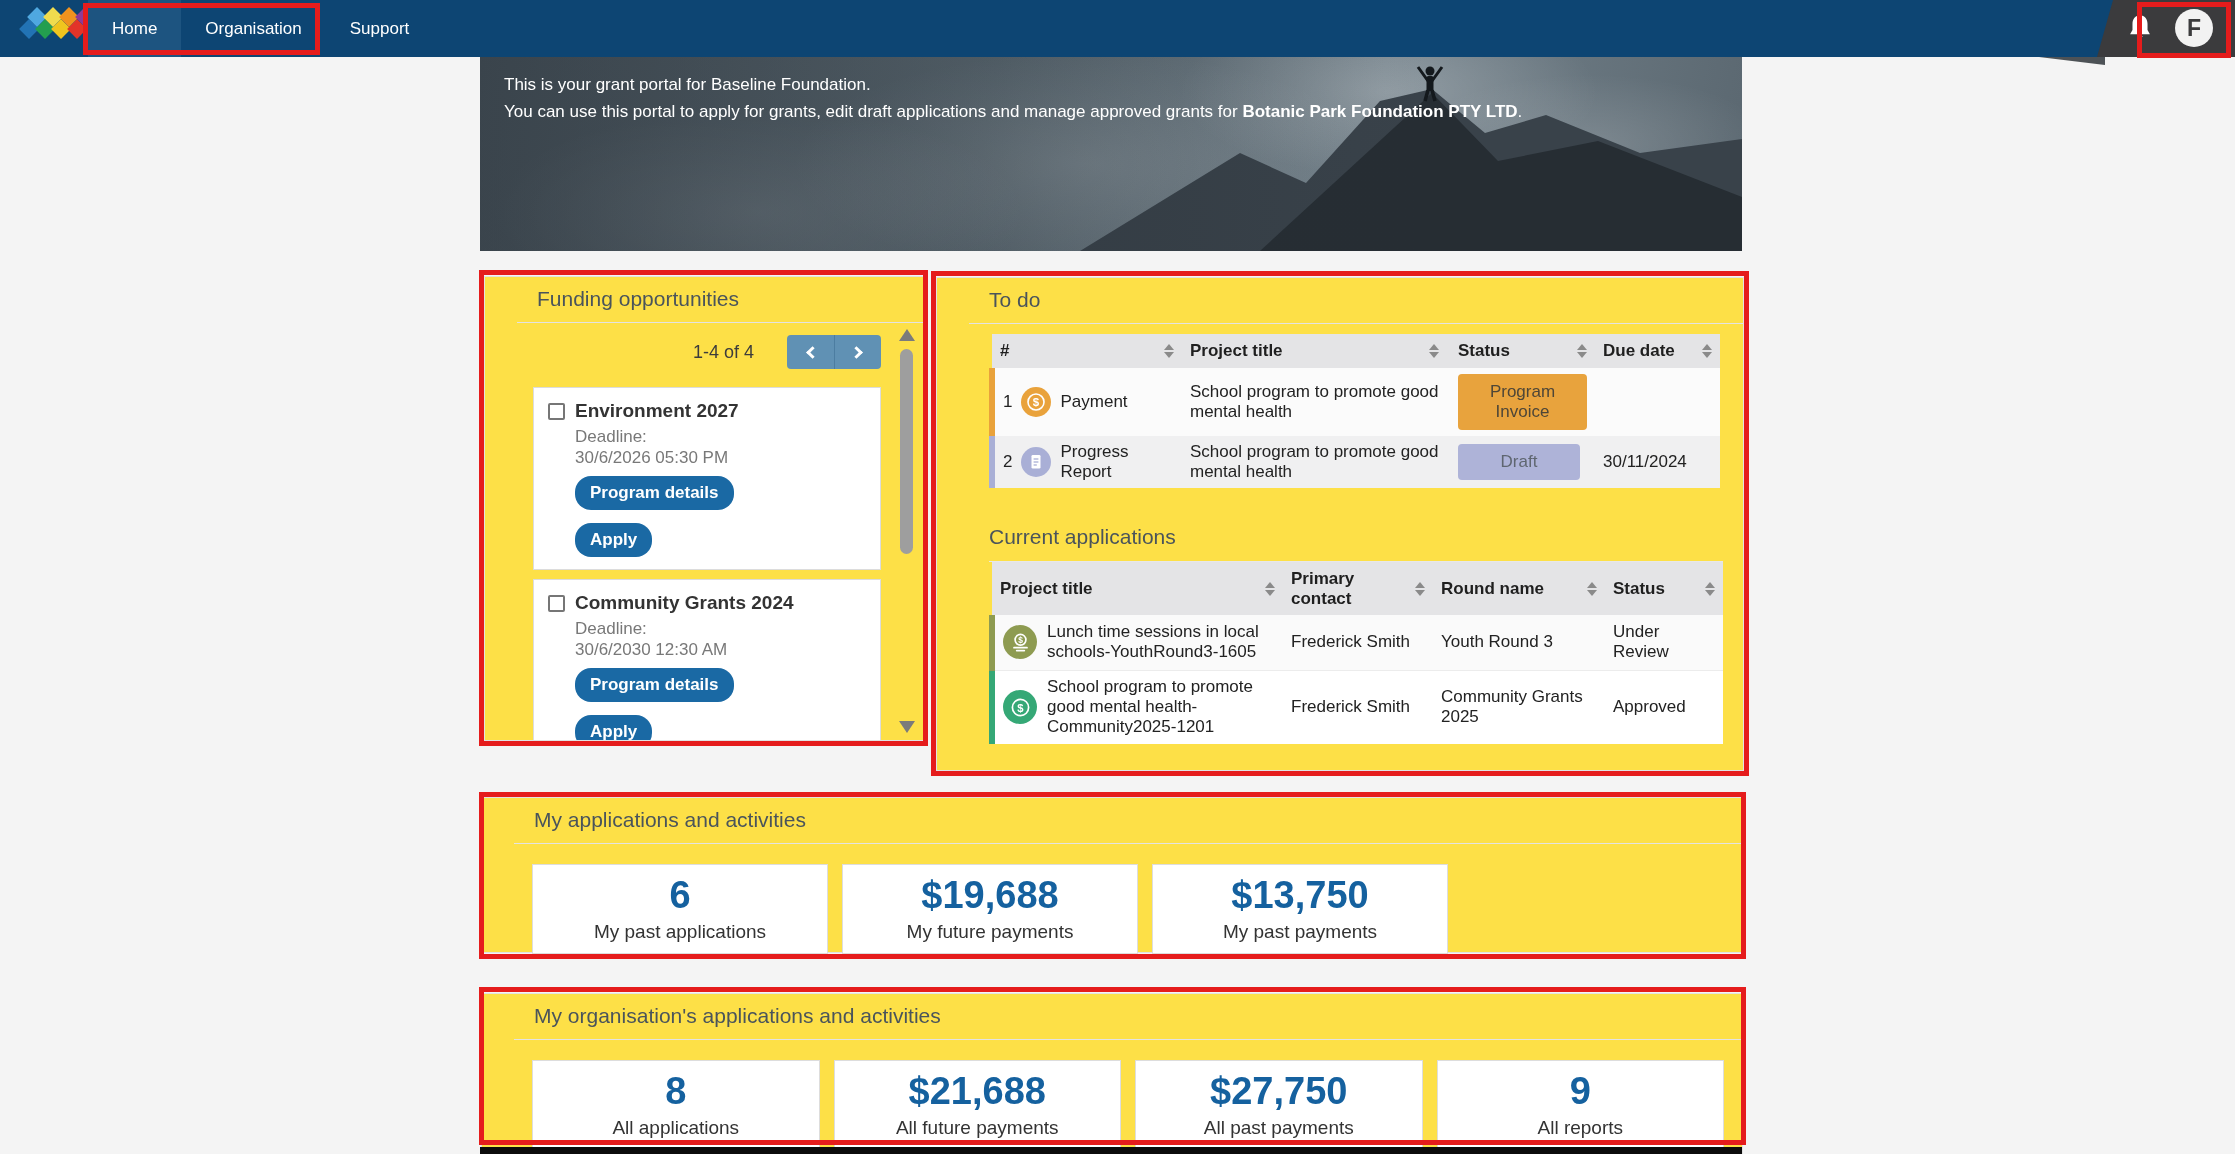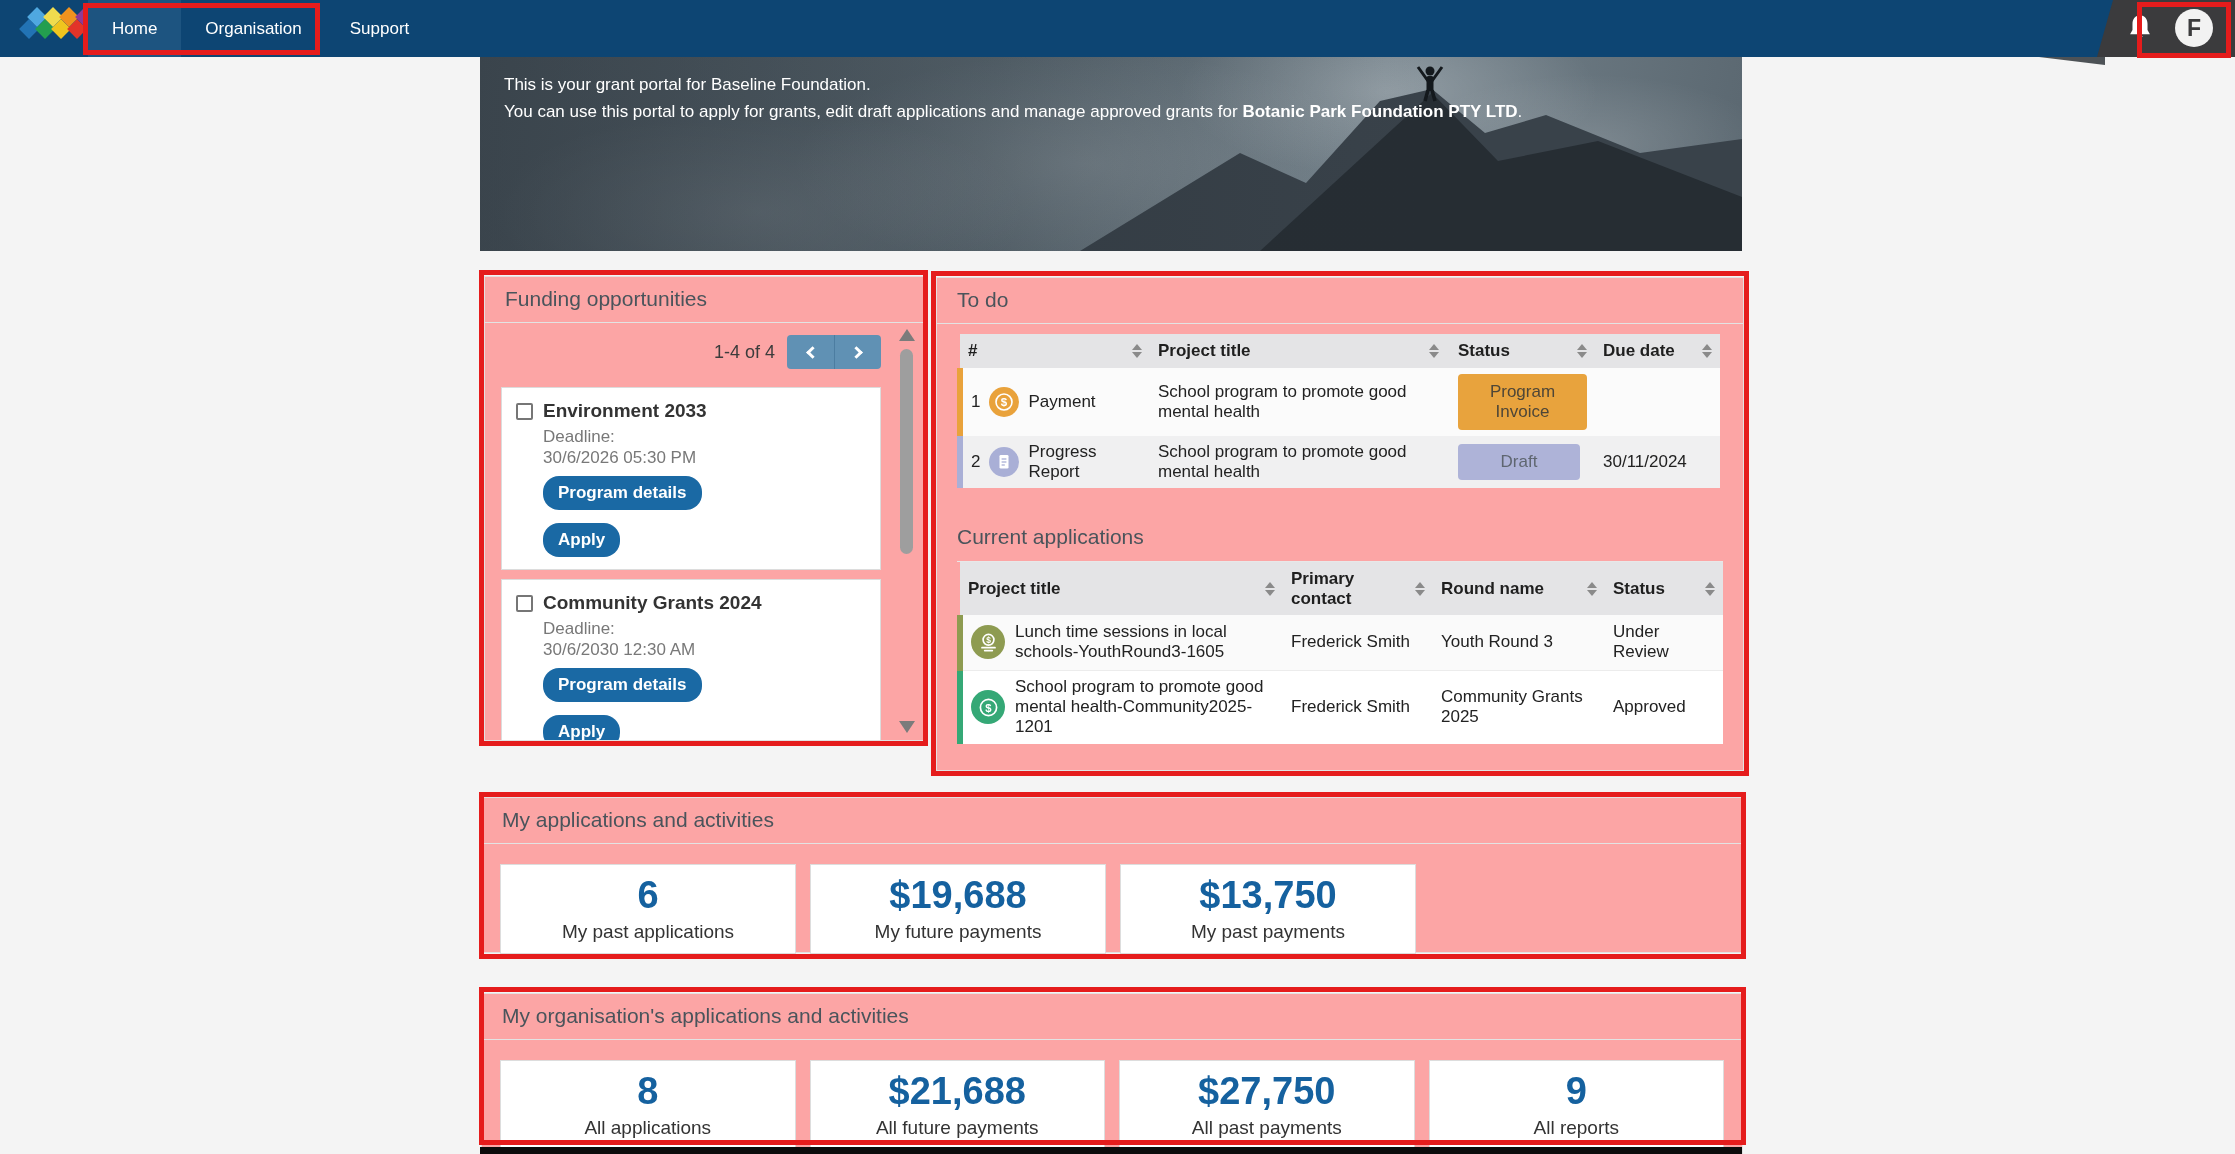--- a/index.html
+++ b/index.html
@@ -31,25 +31,25 @@
             radial-gradient(ellipse 260px 100px at 88% 45%, rgba(255,255,255,.15), transparent 70%),
             radial-gradient(ellipse 380px 150px at 22% 80%, rgba(200,208,214,.20), transparent 70%),
             linear-gradient(100deg, #4e5a63 0%, #5d6b74 40%, #75838c 70%, #5a6770 100%); }
   .hero-art { position:absolute; left:0; top:0; width:100%; height:100%; }
   .hero-shade { position:absolute; inset:0; background:linear-gradient(to right, rgba(38,46,53,.50), rgba(38,46,53,.18) 55%, transparent 75%); }
   .hero-text { position:relative; z-index:2; padding:16px 24px 0 24px; color:#fff; }
   .hero-text h1 { font-size:34px; font-weight:bold; margin-bottom:16px; letter-spacing:.2px; }
   .hero-text p { font-size:17px; line-height:1.45; margin-bottom:2px; }
 
   
-  .panel { position:absolute; background:#fca5a5; border:1px solid #e2e2e2; }
+  .panel { position:absolute; background:#fde047; border:1px solid #e2e2e2;padding-left:32px; }
   .panel-title { font-size:21px; color:#4a545b; padding:10px 20px 11px 20px; border-bottom:1px solid #e3e3e3; }
 
   
-  .pag-row { display:flex; justify-content:flex-end; align-items:center; gap:12px; }
+  .pag-row { display:flex; justify-content:flex-end; align-items:center; gap:33px; }
   .pag-label { font-size:18px; color:#3c3c3c; }
   .pg-group { display:flex; border-radius:4px; overflow:hidden; }
   .pg-btn { width:47px; height:34px; background:#6091B4; border:none; cursor:pointer;
             display:flex; align-items:center; justify-content:center; }
   .pg-btn + .pg-btn { border-left:1px solid #4C7DA1; }
   .chev { display:inline-block; width:9px; height:9px; border-left:3px solid #fff; border-bottom:3px solid #fff; }
   .chev.left  { transform:rotate(45deg); margin-left:4px; }
   .chev.right { transform:rotate(225deg); margin-right:4px; }
 
   
@@ -183,21 +183,21 @@
             </button>
           <button class="pg-btn">
               <span class="chev right"></span>
             </button>
         </span>
       </div>
 
       <div class="opp-card">
         <div class="opp-head">
           <span class="cb"></span>
-          <span class="opp-name">Environment 2033</span>
+          <span class="opp-name">Environment 2027</span>
         </div>
         <div class="opp-deadline">
           <div>Deadline:</div>
           <div>30/6/2026 05:30 PM</div>
         </div>
         <button class="btn-primary">Program details</button>
         <button class="btn-primary btn-apply">Apply</button>
       </div>
 
       <div class="opp-card">

